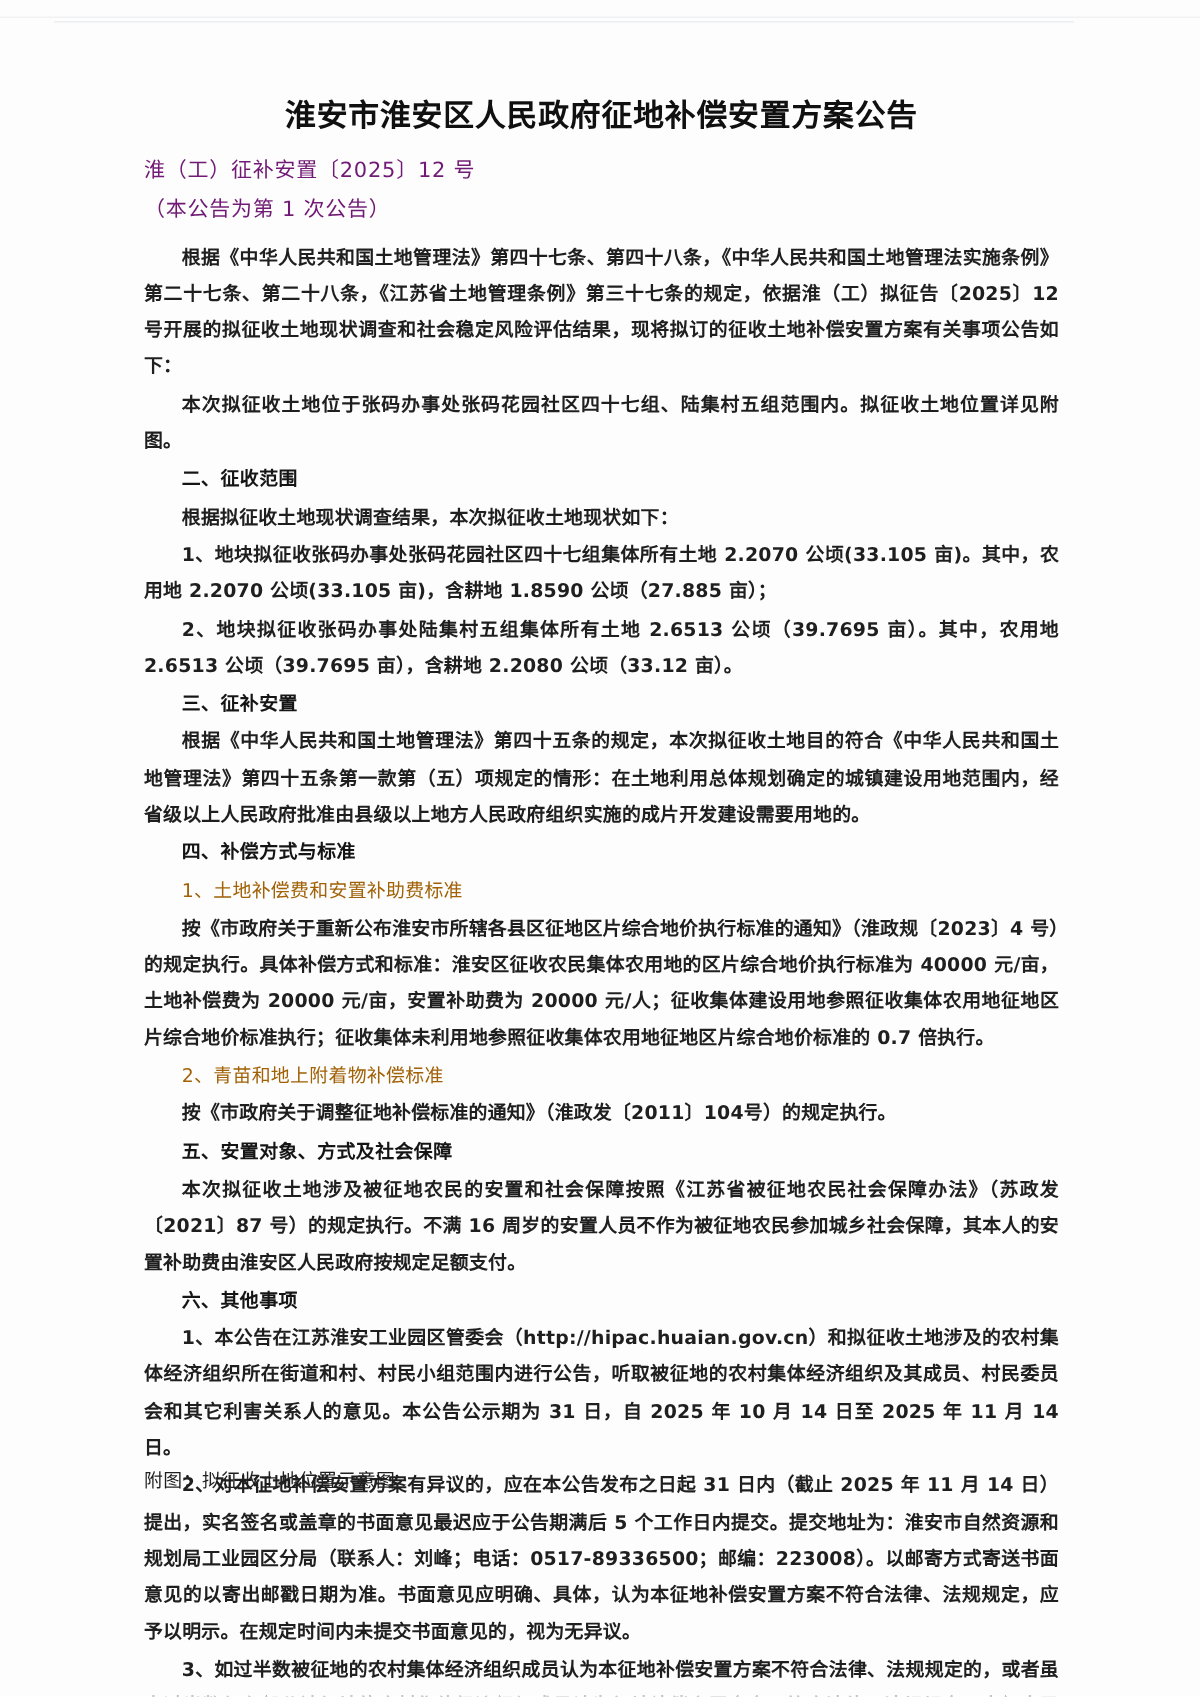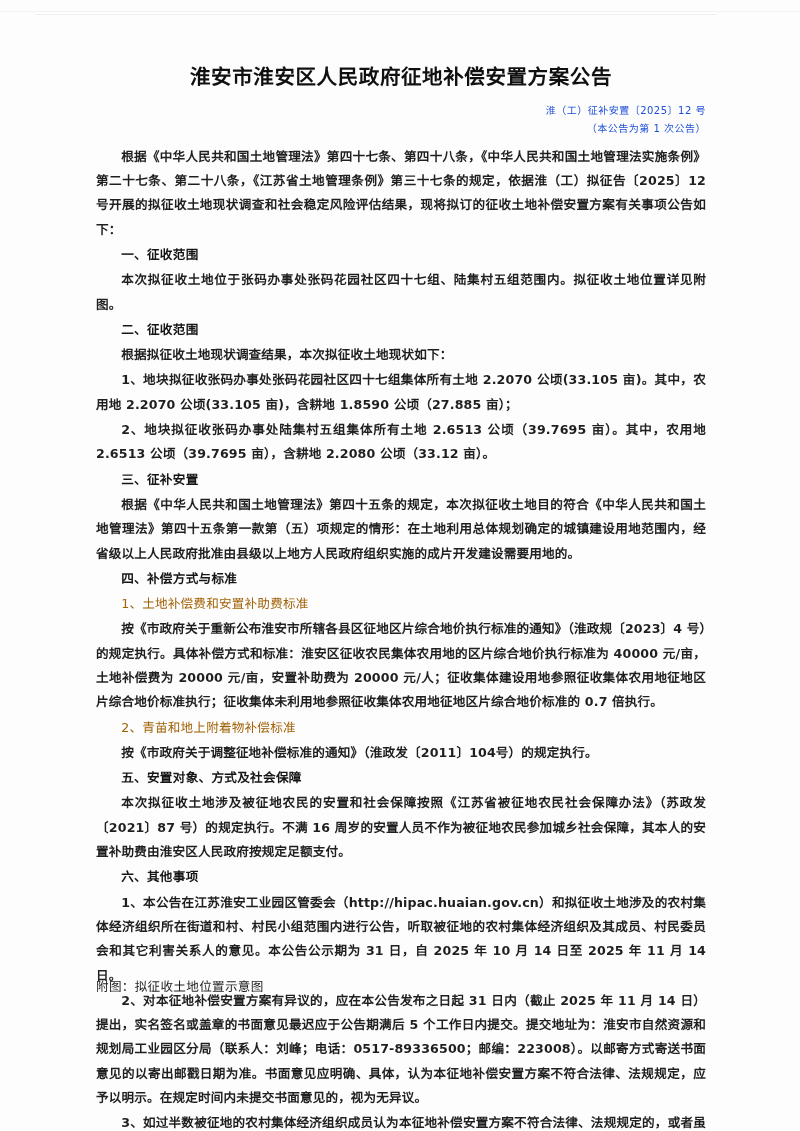--- a/index.html
+++ b/index.html
@@ -43,25 +43,25 @@
   .doc-title {
     text-align: center;
     font-size: 20.5px;
     font-weight: bold;
     letter-spacing: 0.6px;
     line-height: 1.5;
     margin: 0 0 9px 0;
     color: #101010;
   }
   .doc-number, .doc-issue {
-    text-align: right;
-    font-size: 10px;
+    text-align: left;
+    font-size: 14px;
     line-height: 1.85;
     letter-spacing: 0.5px;
-    color: #1d4ed8;
+    color: #701a75;
     margin: 0;
   }
   .doc-issue { margin-bottom: 6px; }
 
   p.para {
     font-size: 12.6px;
     line-height: 1.93;
     text-align: justify;
     text-justify: inter-ideograph;
     margin: 0 0 1px 0;
@@ -105,21 +105,20 @@
   <div class="scan-line-b"></div>
 
   <div class="content">
 
     <h1 class="doc-title">淮安市淮安区人民政府征地补偿安置方案公告</h1>
     <p class="doc-number">淮（工）征补安置〔2025〕12 号</p>
     <p class="doc-issue">（本公告为第 1 次公告）</p>
 
     <p class="para">根据《中华人民共和国土地管理法》第四十七条、第四十八条，《中华人民共和国土地管理法实施条例》第二十七条、第二十八条，《江苏省土地管理条例》第三十七条的规定，依据淮（工）拟征告〔2025〕12 号开展的拟征收土地现状调查和社会稳定风险评估结果，现将拟订的征收土地补偿安置方案有关事项公告如下：</p>
 
-    <p class="heading">一、征收范围</p>
     <p class="para">本次拟征收土地位于张码办事处张码花园社区四十七组、陆集村五组范围内。拟征收土地位置详见附图。</p>
 
     <p class="heading">二、征收范围</p>
     <p class="para">根据拟征收土地现状调查结果，本次拟征收土地现状如下：</p>
     <p class="para">1、地块拟征收张码办事处张码花园社区四十七组集体所有土地 2.2070 公顷(33.105 亩)。其中，农用地 2.2070 公顷(33.105 亩)，含耕地 1.8590 公顷（27.885 亩）；</p>
     <p class="para">2、地块拟征收张码办事处陆集村五组集体所有土地 2.6513 公顷（39.7695 亩）。其中，农用地 2.6513 公顷（39.7695 亩），含耕地 2.2080 公顷（33.12 亩）。</p>
 
     <p class="heading">三、征补安置</p>
     <p class="para">根据《中华人民共和国土地管理法》第四十五条的规定，本次拟征收土地目的符合《中华人民共和国土地管理法》第四十五条第一款第（五）项规定的情形：在土地利用总体规划确定的城镇建设用地范围内，经省级以上人民政府批准由县级以上地方人民政府组织实施的成片开发建设需要用地的。</p>
 

